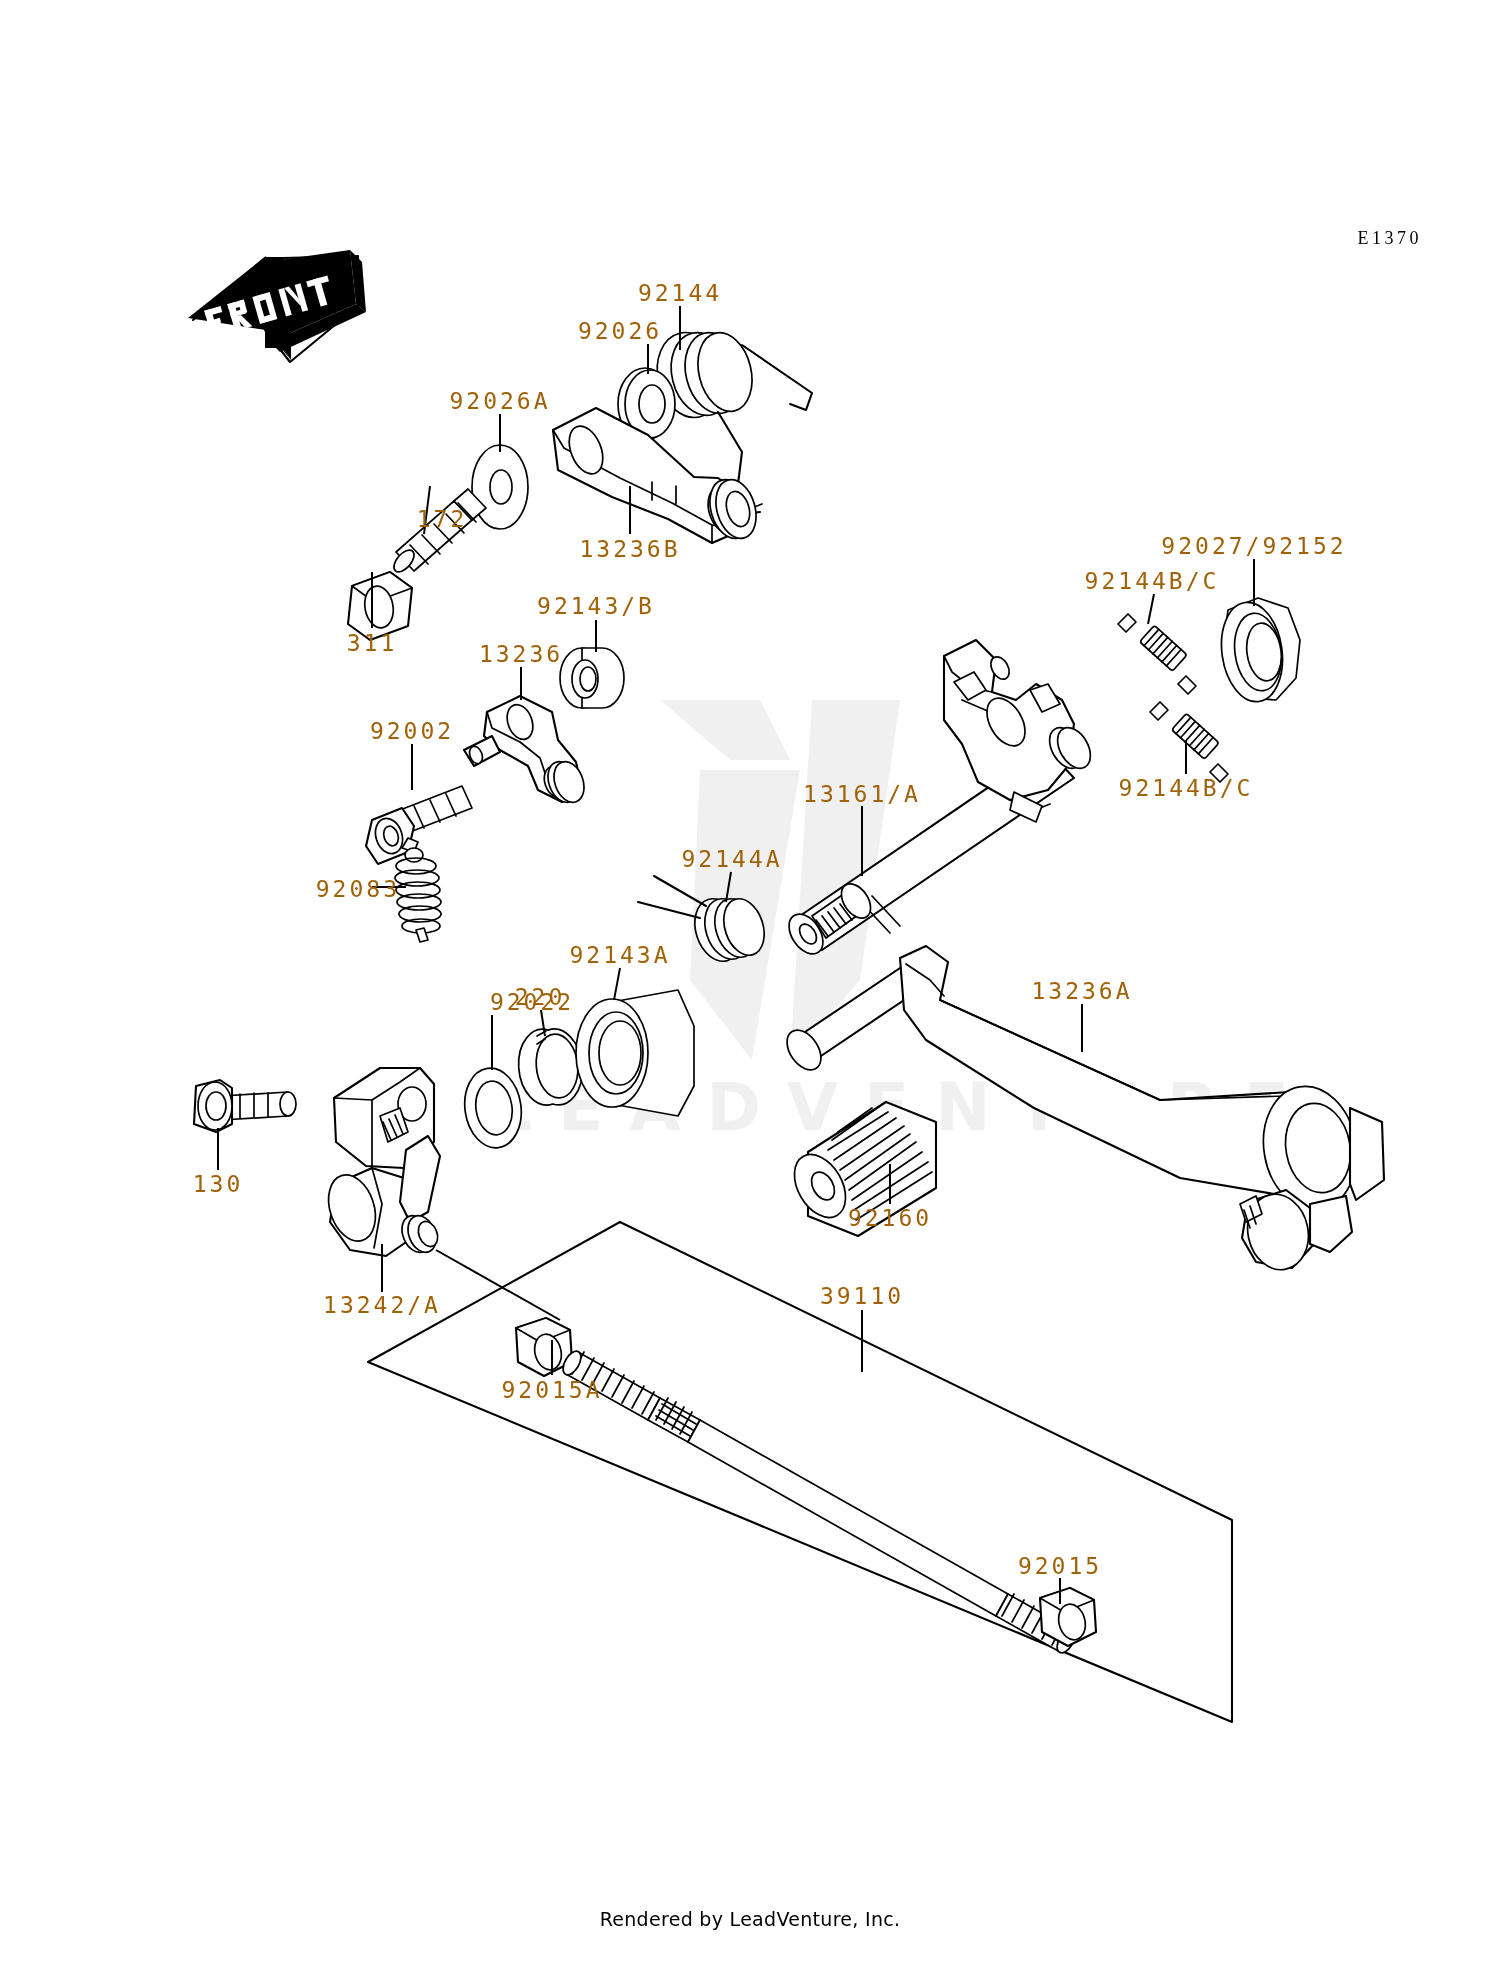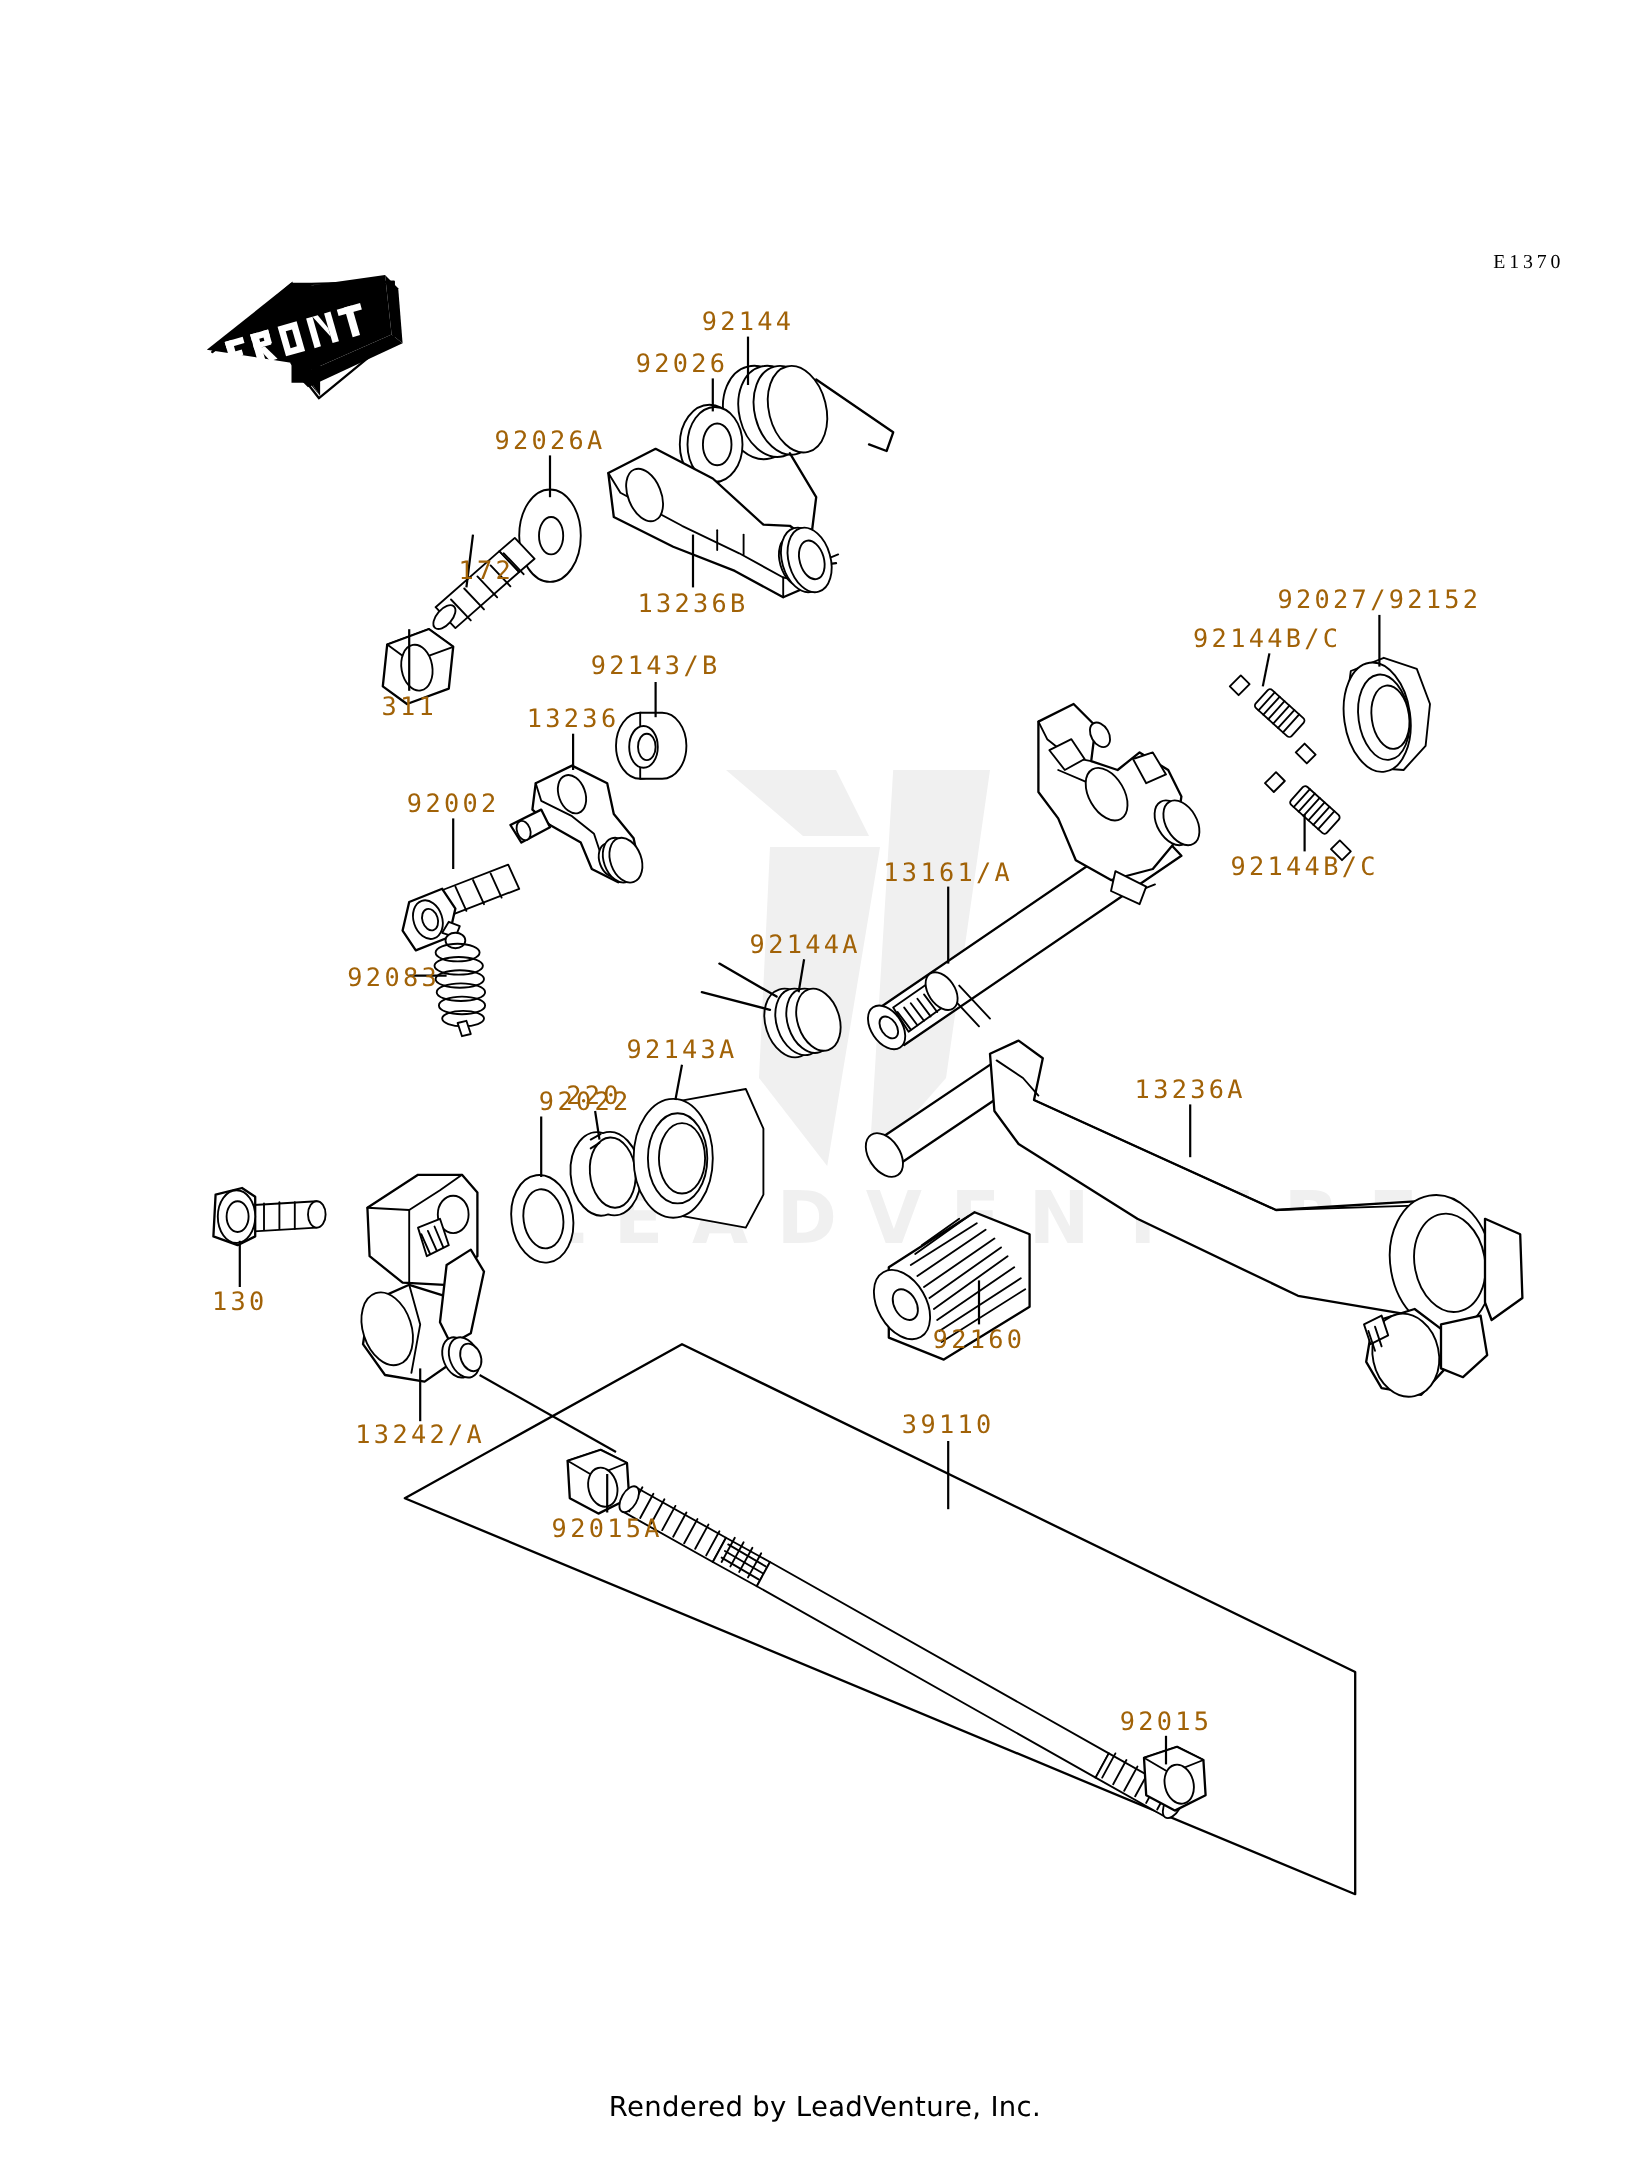--- a/index.html
+++ b/index.html
@@ -36,21 +36,21 @@
     font-size:18px;
     letter-spacing:3.5px;
     font-family:Liberation Serif, serif;
   }
   
   #footer{
     position:absolute;
     left:0; right:0; bottom:32px;
     text-align:center;
     font-family:"DejaVu Sans","Liberation Sans",sans-serif;
-    font-size:25px;
+    font-size:19px;
     letter-spacing:0.3px;
     color:#000;
   }
   
   #art{
     position:absolute;
     left:0; top:0;
     width:1500px;
     height:1962px;
     pointer-events:none;

